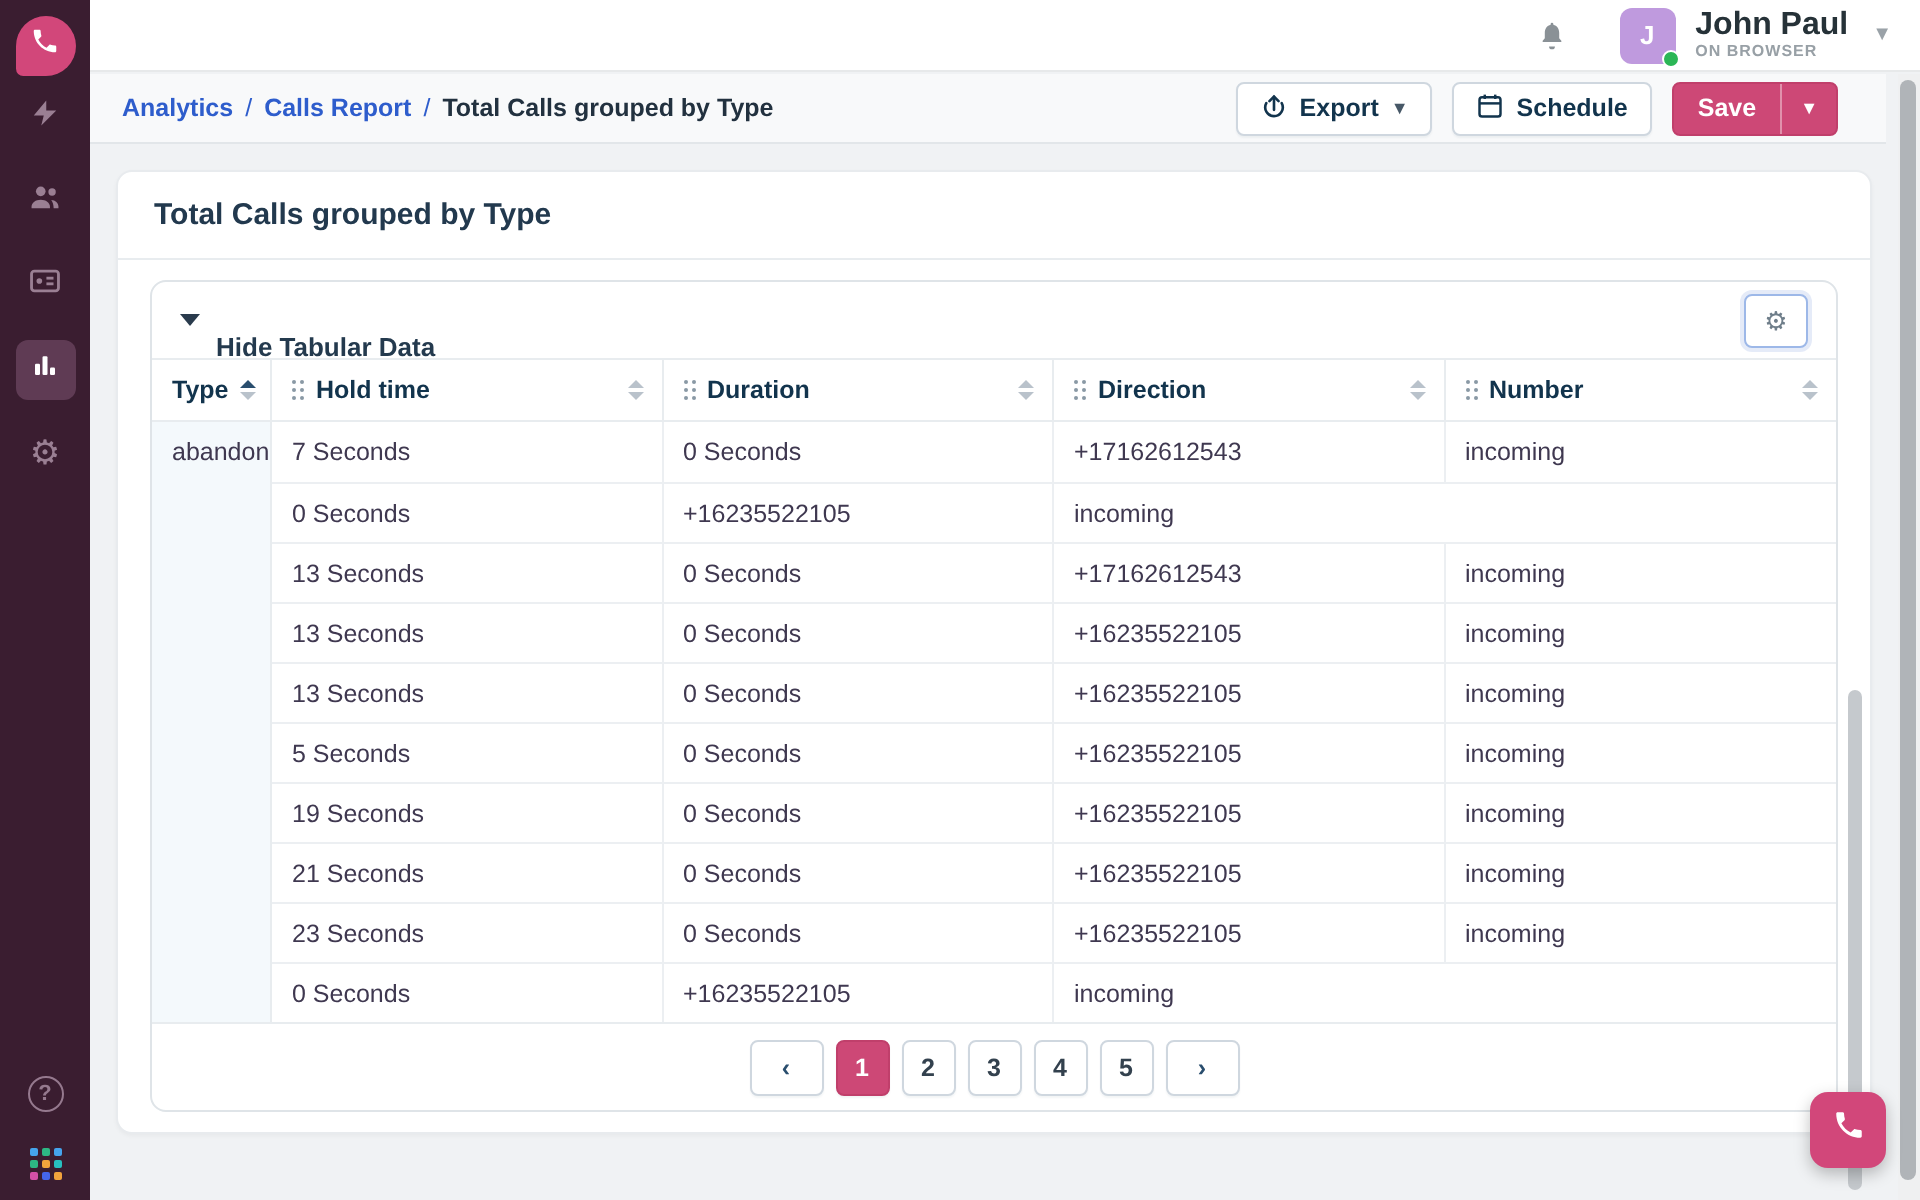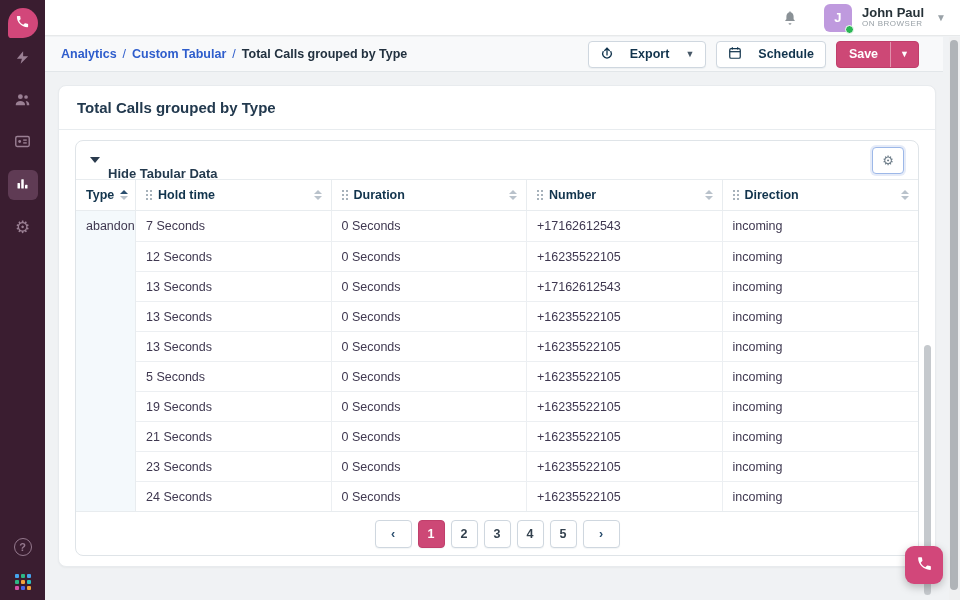--- a/index.html
+++ b/index.html
@@ -43,39 +43,39 @@
     display: flex; align-items: center; justify-content: flex-end; padding-right: 14px; gap: 10px;
     z-index: 20;
   }
   .bell { color: #8a9196; margin-right: 16px; display: flex; }
   .avatar {
     width: 28px; height: 28px; border-radius: 6px; background: #bf9ade; position: relative;
     color: #fff; font-size: 13px; font-weight: bold; display: flex; align-items: center; justify-content: center;
   }
   .presence { position: absolute; right: -2px; bottom: -2px; width: 9px; height: 9px; border-radius: 50%; background: #2bb656; border: 1.5px solid #fff; }
   .user-block { line-height: 1.1; }
-  .user-name { font-size: 13px; font-weight: bold; color: #263238; }
-  .user-status { font-size: 8px; letter-spacing: .5px; color: #98a0a6; font-weight: normal; }
+  .user-name { font-size: 16px; font-weight: bold; color: #263238; }
+  .user-status { font-size: 8px; letter-spacing: .5px; color: #98a0a6; font-weight: bold; }
   .chev-down { color: #9aa2a8; font-size: 10px; margin-left: 2px; }
 
   
   .actionbar {
     position: absolute; left: 45px; top: 37px; width: 898px; height: 35px;
     background: #f8f9fa; border-bottom: 1px solid #e2e6e9;
     display: flex; align-items: center; padding: 0 24px 0 16px; z-index: 19;
   }
   .breadcrumb { font-size: 12.5px; display: flex; gap: 6px; align-items: center; white-space: nowrap; }
   .crumb-link { color: #2e5dcc; font-weight: bold; cursor: pointer; }
   .crumb-sep { color: #2e5dcc; }
   .crumb-current { color: #22313f; font-weight: bold; }
   .action-buttons { margin-left: auto; display: flex; gap: 10px; align-items: center; }
   .btn {
     height: 27px; background: #fff; border: 1px solid #cfd7df; border-radius: 4px;
     font-size: 12.5px; font-weight: bold; color: #12344d; padding: 0 11px;
-    display: inline-flex; align-items: center; gap: 16px; cursor: pointer;
+    display: inline-flex; align-items: center; gap: 6px; cursor: pointer;
     box-shadow: 0 1px 1px rgba(24,50,71,.05);
     font-family: inherit;
   }
   .btn svg { flex: 0 0 auto; }
   .btn .btn-caret { font-size: 9px; color: #475867; }
   .btn-save {
     height: 27px; background: #cd4876; border: 1px solid #c03f6b; border-radius: 4px;
     color: #fff; font-size: 12.5px; font-weight: bold; display: inline-flex; align-items: stretch; cursor: pointer;
     font-family: inherit; padding: 0;
   }
@@ -252,21 +252,21 @@
     <div class="user-name">John Paul</div>
     <div class="user-status">ON BROWSER</div>
   </div>
   <span class="chev-down">▼</span>
 </div>
 
 <div class="actionbar">
   <div class="breadcrumb">
     <span class="crumb-link">Analytics</span>
     <span class="crumb-sep">/</span>
-    <span class="crumb-link">Custom Tabular</span>
+    <span class="crumb-link">Calls Report</span>
     <span class="crumb-sep">/</span>
     <span class="crumb-current">Total Calls grouped by Type</span>
   </div>
   <div class="action-buttons">
     <button class="btn">
       <span>
         <svg width="14" height="14" viewBox="0 0 16 16" fill="none" stroke="#12344d" stroke-width="1.5" stroke-linecap="round">
             <path d="M8 10.2V2.8"></path>
             <path d="M5.4 5.2 8 2.6l2.6 2.6"></path>
             <path d="M3.6 6.4a5 5 0 1 0 8.8 0"></path>
@@ -348,54 +348,53 @@
         </div>
         <div class="th">
           <span class="drag-handle">
               <i></i>
               <i></i>
               <i></i>
               <i></i>
               <i></i>
               <i></i>
             </span>
+          <span>Direction</span>
+          <span class="sort-icon sort-right">
+              <i class="up"></i>
+              <i class="down"></i>
+            </span>
+        </div>
+        <div class="th">
+          <span class="drag-handle">
+              <i></i>
+              <i></i>
+              <i></i>
+              <i></i>
+              <i></i>
+              <i></i>
+            </span>
           <span>Number</span>
           <span class="sort-icon sort-right">
               <i class="up"></i>
               <i class="down"></i>
             </span>
         </div>
-        <div class="th">
-          <span class="drag-handle">
-              <i></i>
-              <i></i>
-              <i></i>
-              <i></i>
-              <i></i>
-              <i></i>
-            </span>
-          <span>Direction</span>
-          <span class="sort-icon sort-right">
-              <i class="up"></i>
-              <i class="down"></i>
-            </span>
-        </div>
       </div>
 
       <div class="tbody">
         <div class="group-col">abandon...</div>
         <div class="rows">
             <div class="row">
     <div class="td">7 Seconds</div>
     <div class="td">0 Seconds</div>
     <div class="td">+17162612543</div>
     <div class="td">incoming</div>
   </div>
             <div class="row">
-    <div class="td">12 Seconds</div>
     <div class="td">0 Seconds</div>
     <div class="td">+16235522105</div>
     <div class="td">incoming</div>
   </div>
             <div class="row">
     <div class="td">13 Seconds</div>
     <div class="td">0 Seconds</div>
     <div class="td">+17162612543</div>
     <div class="td">incoming</div>
   </div>
@@ -429,21 +428,20 @@
     <div class="td">+16235522105</div>
     <div class="td">incoming</div>
   </div>
             <div class="row">
     <div class="td">23 Seconds</div>
     <div class="td">0 Seconds</div>
     <div class="td">+16235522105</div>
     <div class="td">incoming</div>
   </div>
             <div class="row">
-    <div class="td">24 Seconds</div>
     <div class="td">0 Seconds</div>
     <div class="td">+16235522105</div>
     <div class="td">incoming</div>
   </div>
           </div>
       </div>
 
       <div class="pagination">
         <button class="page-btn nav">‹</button>
         <span style="display:contents;"><button class="page-btn active">1</button><button class="page-btn">2</button><button class="page-btn">3</button><button class="page-btn">4</button><button class="page-btn">5</button></span>

